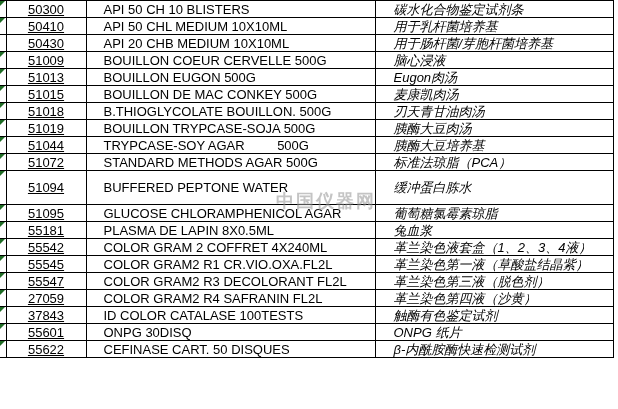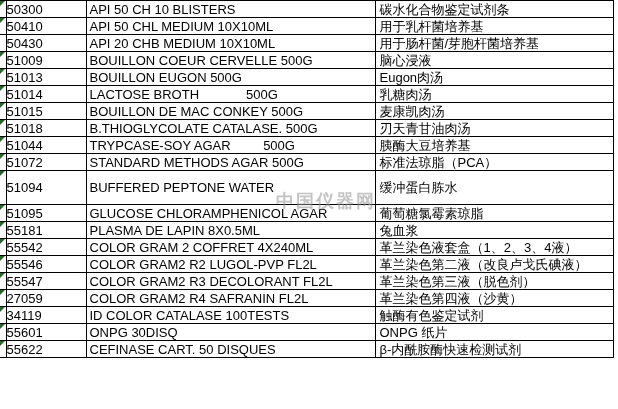--- a/index.html
+++ b/index.html
@@ -30,29 +30,31 @@
     overflow: hidden;
   }
   tr.tall td.cell {
     height: 33px;
   }
   td.marker-cell {
     border-left: none;
     position: relative;
   }
   td.code-cell {
-    text-align: left;
+    text-align: center;
+    text-decoration: underline;
   }
   td.name-cell {
-    padding-left: 3px;
+    padding-left: 17px;
     white-space: pre;
   }
   td.desc-cell {
-    padding-left: 4px;
+    padding-left: 18px;
     white-space: nowrap;
+    font-style: italic;
   }
   .flag-tri {
     position: absolute;
     top: 0;
     left: 0;
     width: 0;
     height: 0;
     border-top: 5px solid #1e6b24;
     border-right: 5px solid transparent;
   }
@@ -115,39 +117,39 @@
           <span class="flag-tri" style="border-top-color: rgb(30, 107, 36);"></span>
         </td>
         <td class="cell code-cell">51013</td>
         <td class="cell name-cell">BOUILLON EUGON 500G</td>
         <td class="cell desc-cell">Eugon肉汤</td>
       </tr>
       <tr>
         <td class="cell marker-cell">
           <span class="flag-tri" style="border-top-color: rgb(30, 107, 36);"></span>
         </td>
-        <td class="cell code-cell">51014</td>
-        <td class="cell name-cell">LACTOSE BROTH             500G</td>
-        <td class="cell desc-cell">乳糖肉汤</td>
-      </tr>
-      <tr>
-        <td class="cell marker-cell">
-          <span class="flag-tri" style="border-top-color: rgb(30, 107, 36);"></span>
-        </td>
         <td class="cell code-cell">51015</td>
         <td class="cell name-cell">BOUILLON DE MAC CONKEY 500G</td>
         <td class="cell desc-cell">麦康凯肉汤</td>
       </tr>
       <tr>
         <td class="cell marker-cell">
           <span class="flag-tri" style="border-top-color: rgb(30, 107, 36);"></span>
         </td>
         <td class="cell code-cell">51018</td>
-        <td class="cell name-cell">B.THIOGLYCOLATE CATALASE. 500G</td>
+        <td class="cell name-cell">B.THIOGLYCOLATE BOUILLON. 500G</td>
         <td class="cell desc-cell">刃天青甘油肉汤</td>
+      </tr>
+      <tr>
+        <td class="cell marker-cell">
+          <span class="flag-tri" style="border-top-color: rgb(30, 107, 36);"></span>
+        </td>
+        <td class="cell code-cell">51019</td>
+        <td class="cell name-cell">BOUILLON TRYPCASE-SOJA 500G</td>
+        <td class="cell desc-cell">胰酶大豆肉汤</td>
       </tr>
       <tr>
         <td class="cell marker-cell">
           <span class="flag-tri" style="border-top-color: rgb(30, 107, 36);"></span>
         </td>
         <td class="cell code-cell">51044</td>
         <td class="cell name-cell">TRYPCASE-SOY AGAR         500G</td>
         <td class="cell desc-cell">胰酶大豆培养基</td>
       </tr>
       <tr>
@@ -187,23 +189,23 @@
           <span class="flag-tri" style="border-top-color: rgb(30, 107, 36);"></span>
         </td>
         <td class="cell code-cell">55542</td>
         <td class="cell name-cell">COLOR GRAM 2 COFFRET 4X240ML</td>
         <td class="cell desc-cell">革兰染色液套盒（1、2、3、4液）</td>
       </tr>
       <tr>
         <td class="cell marker-cell">
           <span class="flag-tri" style="border-top-color: rgb(30, 107, 36);"></span>
         </td>
-        <td class="cell code-cell">55546</td>
-        <td class="cell name-cell">COLOR GRAM2 R2 LUGOL-PVP FL2L</td>
-        <td class="cell desc-cell">革兰染色第二液（改良卢戈氏碘液）</td>
+        <td class="cell code-cell">55545</td>
+        <td class="cell name-cell">COLOR GRAM2 R1 CR.VIO.OXA.FL2L</td>
+        <td class="cell desc-cell">革兰染色第一液（草酸盐结晶紫）</td>
       </tr>
       <tr>
         <td class="cell marker-cell">
           <span class="flag-tri" style="border-top-color: rgb(30, 107, 36);"></span>
         </td>
         <td class="cell code-cell">55547</td>
         <td class="cell name-cell">COLOR GRAM2 R3 DECOLORANT FL2L</td>
         <td class="cell desc-cell">革兰染色第三液（脱色剂）</td>
       </tr>
       <tr>
@@ -211,21 +213,21 @@
           <span class="flag-tri" style="border-top-color: rgb(30, 107, 36);"></span>
         </td>
         <td class="cell code-cell">27059</td>
         <td class="cell name-cell">COLOR GRAM2 R4 SAFRANIN FL2L</td>
         <td class="cell desc-cell">革兰染色第四液（沙黄）</td>
       </tr>
       <tr>
         <td class="cell marker-cell">
           <span class="flag-tri" style="border-top-color: rgb(30, 107, 36);"></span>
         </td>
-        <td class="cell code-cell">34119</td>
+        <td class="cell code-cell">37843</td>
         <td class="cell name-cell">ID COLOR CATALASE 100TESTS</td>
         <td class="cell desc-cell">触酶有色鉴定试剂</td>
       </tr>
       <tr>
         <td class="cell marker-cell">
           <span class="flag-tri" style="border-top-color: rgb(30, 107, 36);"></span>
         </td>
         <td class="cell code-cell">55601</td>
         <td class="cell name-cell">ONPG 30DISQ</td>
         <td class="cell desc-cell">ONPG 纸片</td>

